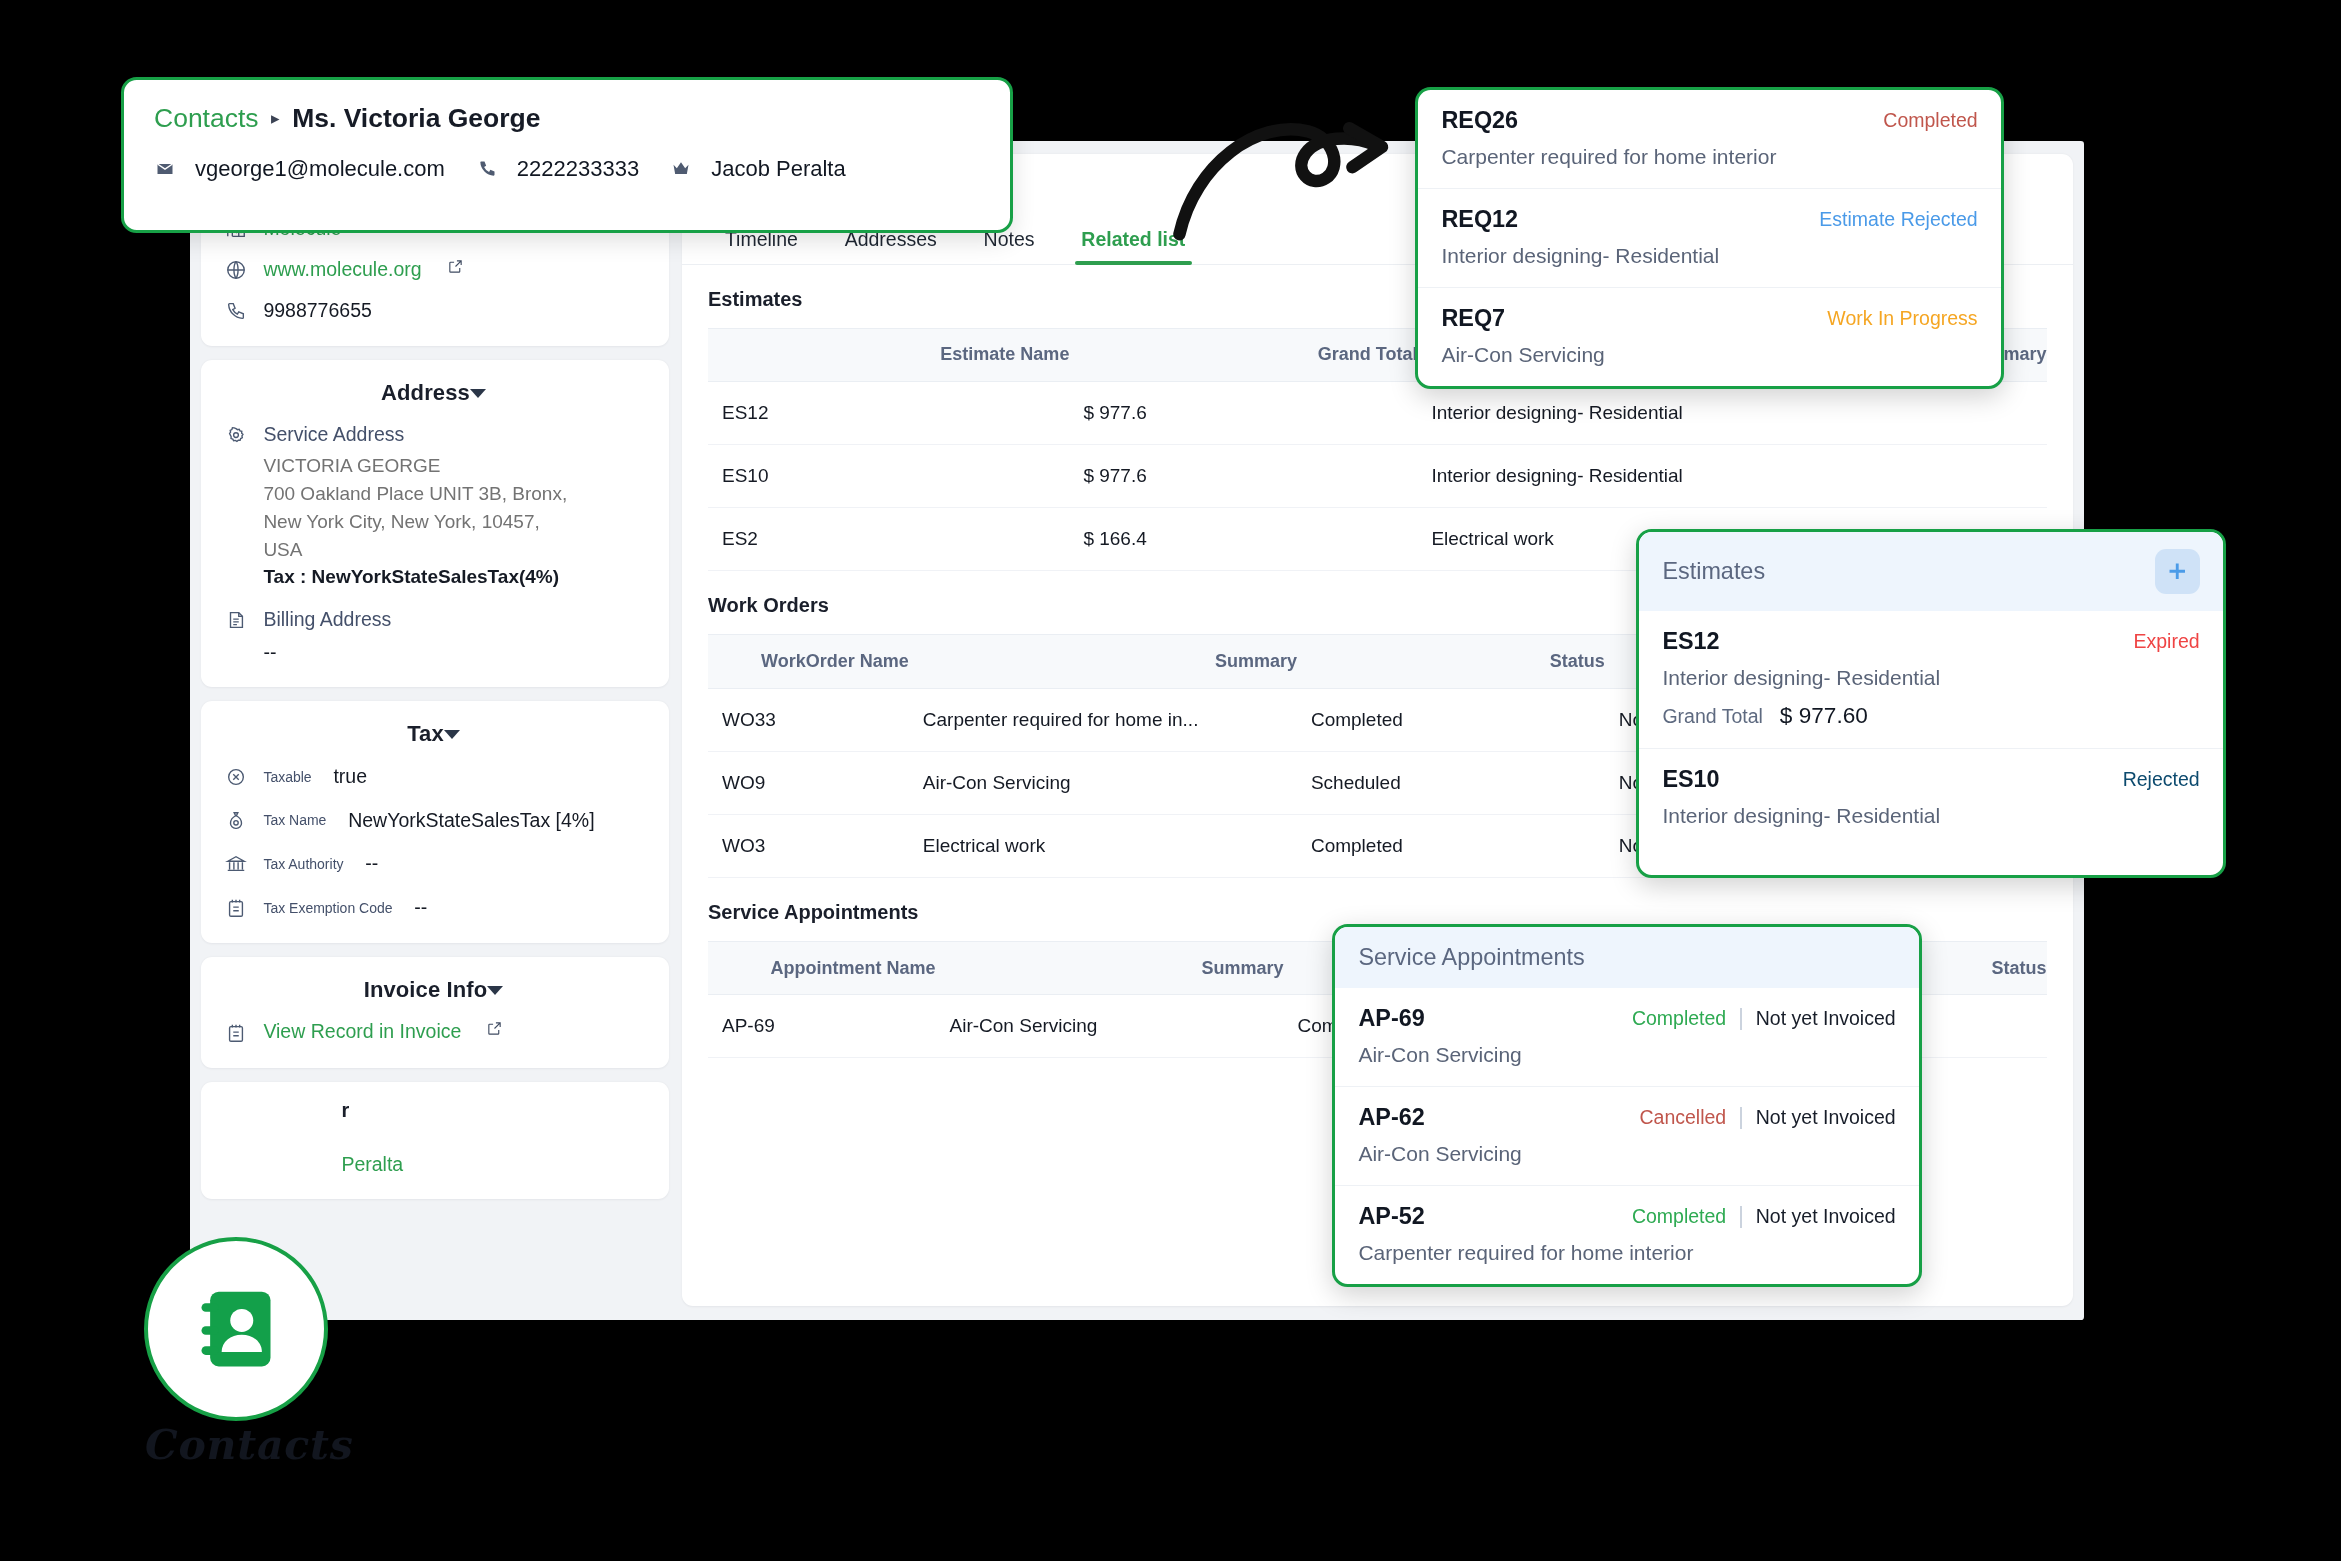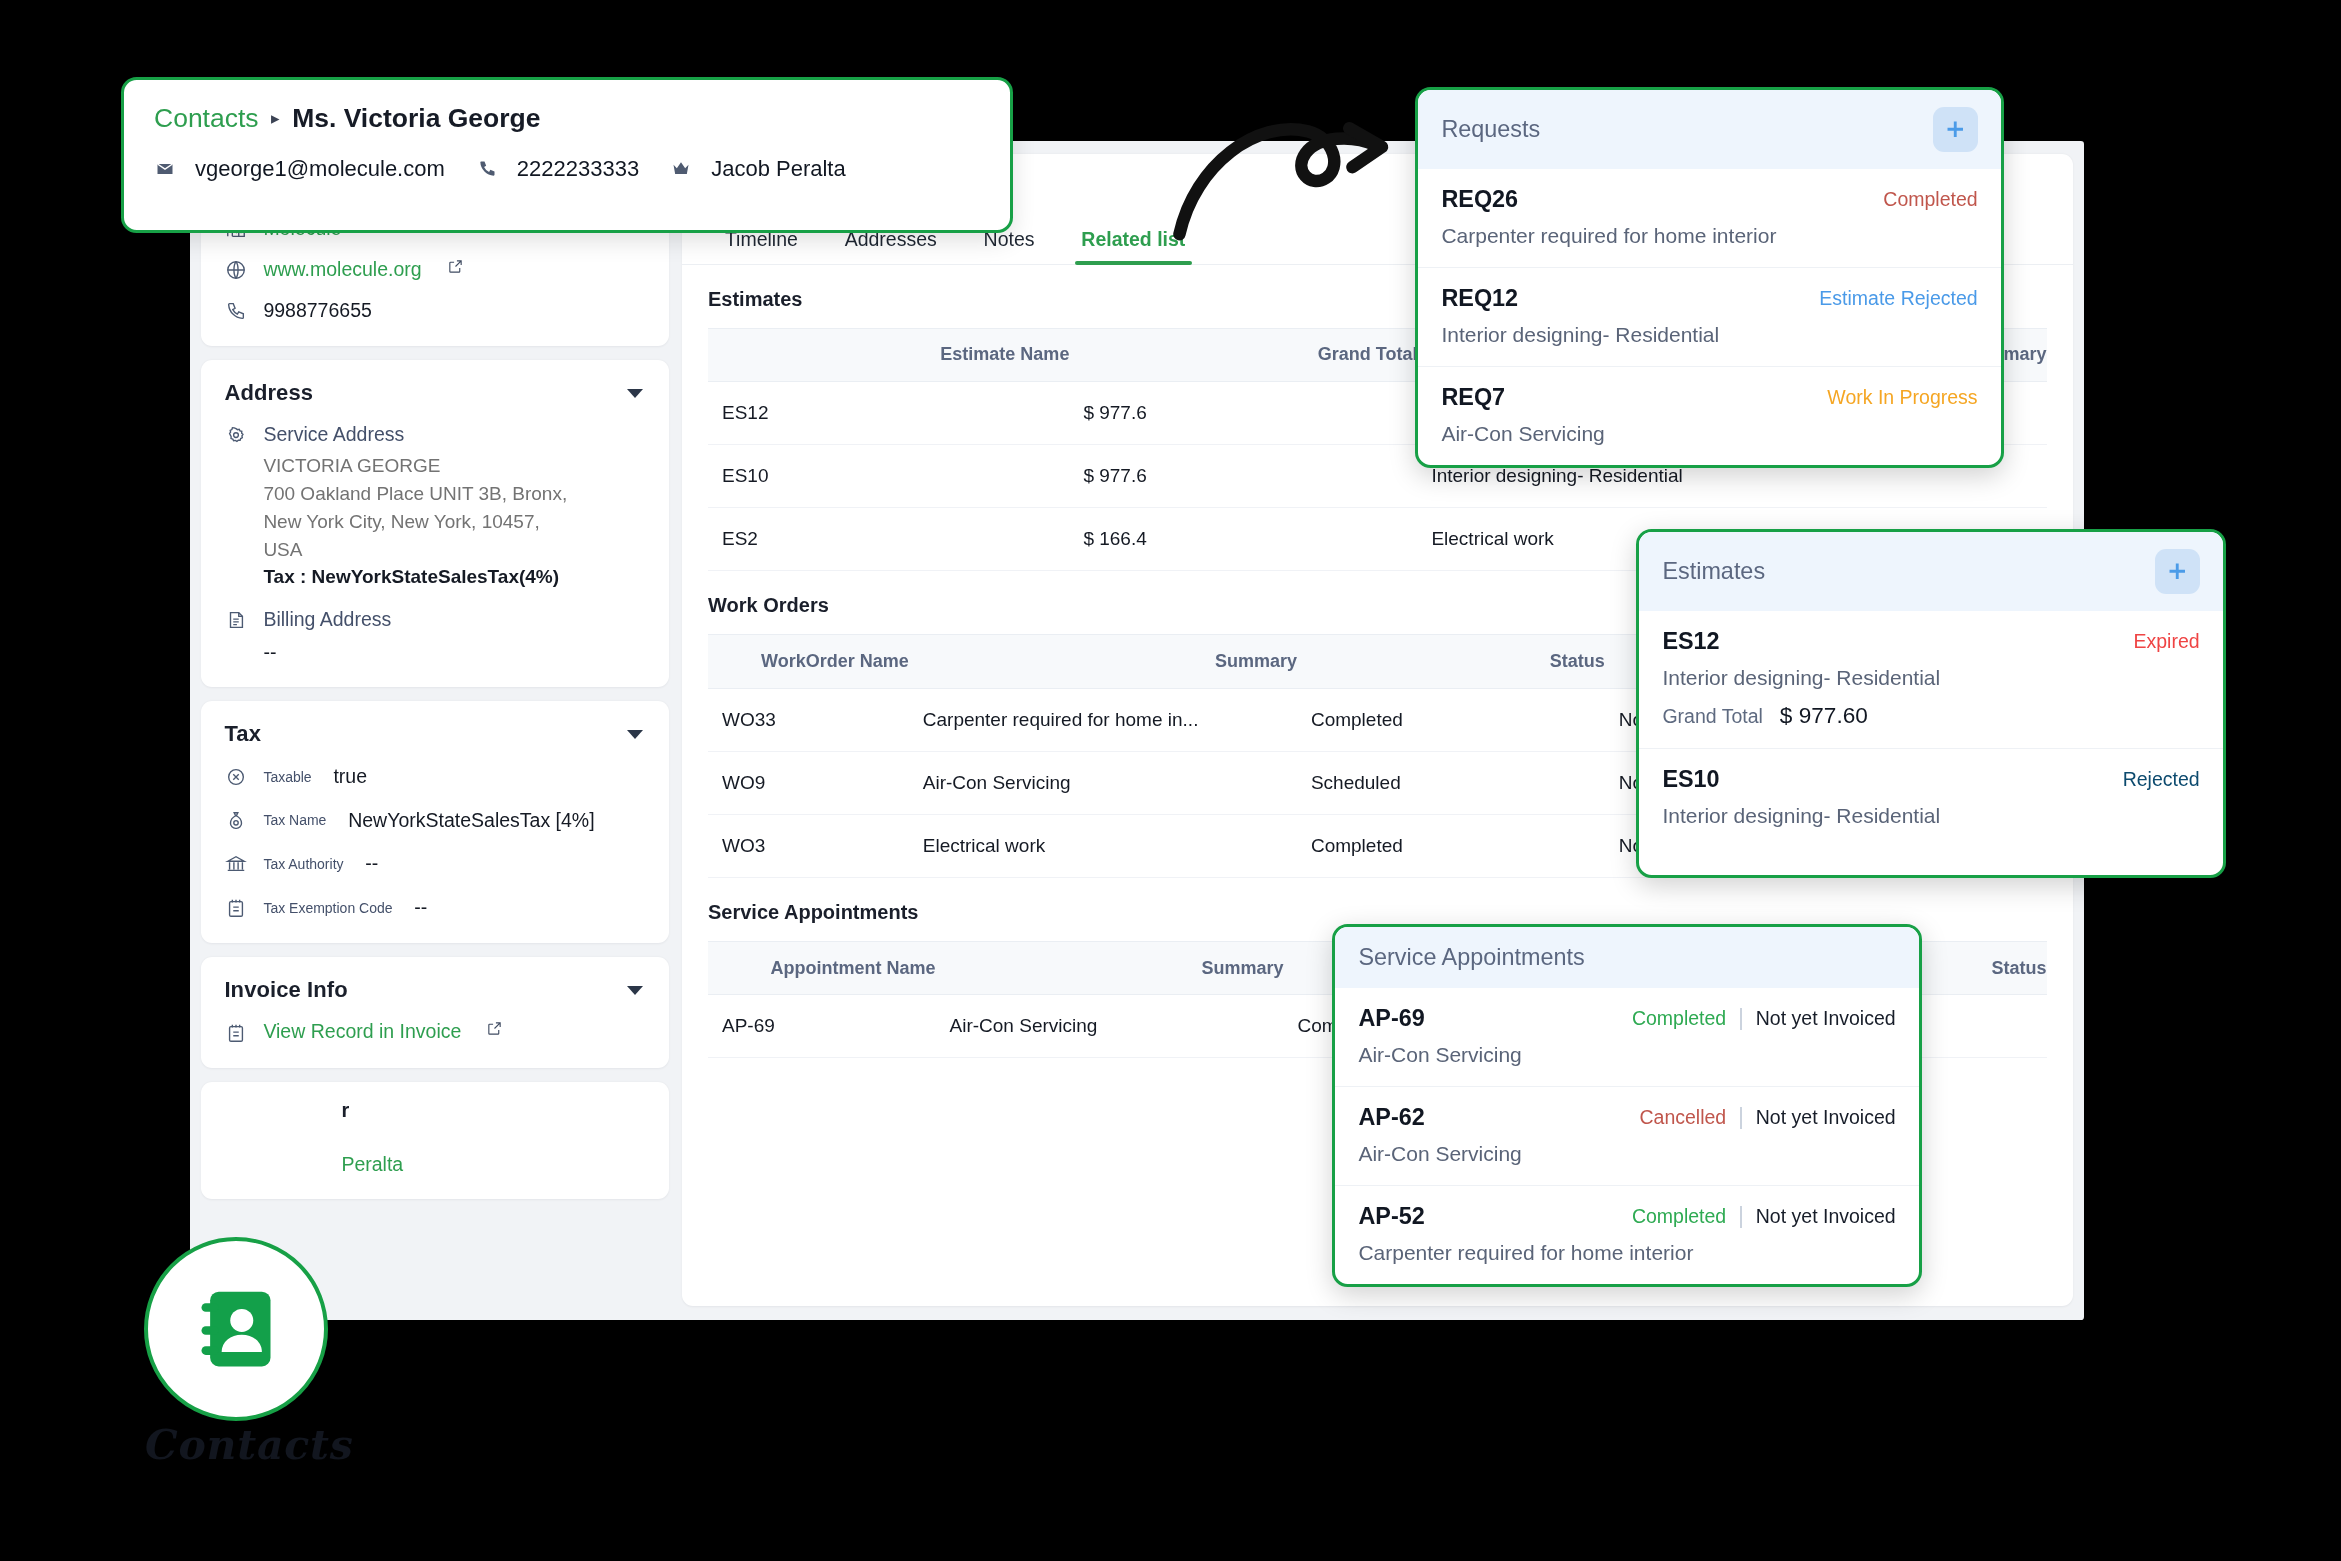--- a/index.html
+++ b/index.html
@@ -22,21 +22,21 @@
   .app-inner { position: relative; width: 100%; height: 100%; padding: 12.5px 11px 14px 11px; display: flex; gap: 12.5px; }
 
   
   .left-col { width: 468px; display: flex; flex-direction: column; gap: 14px; flex: none; }
   .panel {
     background: #ffffff;
     border-radius: 11px;
     padding: 20px 23.4px 23.4px 23.4px;
     box-shadow: 0 0.8px 2.3px rgba(16,24,40,0.06);
   }
-  .panel-head { display: flex; align-items: center; justify-content: space-between; margin-bottom: 17px; }
+  .panel-head { display: flex; align-items: center; justify-content: center; margin-bottom: 17px; }
   .panel-title { font-size: 22px; font-weight: 700; color: #1a1f2b; letter-spacing: 0.1px; }
   .caret { width: 0; height: 0; border-left: 8.6px solid transparent; border-right: 8.6px solid transparent; border-top: 9.4px solid #2b3648; margin-right: 3.1px; }
 
   .row { display: flex; align-items: flex-start; gap: 15.6px; margin-bottom: 17px; }
   .row:last-child { margin-bottom: 0; }
   .ic { width: 23.4px; height: 23.4px; flex: none; color: #4c5a72; display: flex; align-items: center; justify-content: center; margin-top: 0.8px; }
   .ic svg { width: 22px; height: 22px; stroke: currentColor; fill: none; stroke-width: 1.5; }
   .link-green { color: #2e9e4f; font-size: 19.5px; font-weight: 400; }
   .val-dark { color: #151a24; font-size: 19.5px; }
   .lbl-slate { color: #44506a; font-size: 19.5px; }
@@ -443,28 +443,20 @@
   </div>
 
   <div class="arrow-doodle">
     <svg viewBox="0 0 360 190" width="281" height="148">
       <path d="M40 180 C 60 90, 140 32, 205 48 C 240 57, 248 95, 228 108 C 208 121, 186 98, 202 76 C 218 54, 262 52, 292 66" stroke="#111111" stroke-width="16" fill="none" stroke-linecap="round"></path>
       <path d="M258 44 L300 68 L262 94" stroke="#111111" stroke-width="16" fill="none" stroke-linecap="round" stroke-linejoin="round"></path>
     </svg>
   </div>
 
   <div class="float" style="left:1415px; top:87px; width:589px;">
-    <div class="float-head">
-      <span class="t">Requests</span>
-      <span class="plus-btn">
-        <svg viewBox="0 0 24 24">
-            <path d="M12 5v14M5 12h14"></path>
-          </svg>
-      </span>
-    </div>
     <div class="fitem">
       <div class="fitem-top">
         <span class="fitem-id">REQ26</span>
         <span class="fitem-status" style="color:#c0564c;">Completed</span>
       </div>
       <div class="fitem-sub">Carpenter required for home interior</div>
     </div>
     <div class="fitem">
       <div class="fitem-top">
         <span class="fitem-id">REQ12</span>

